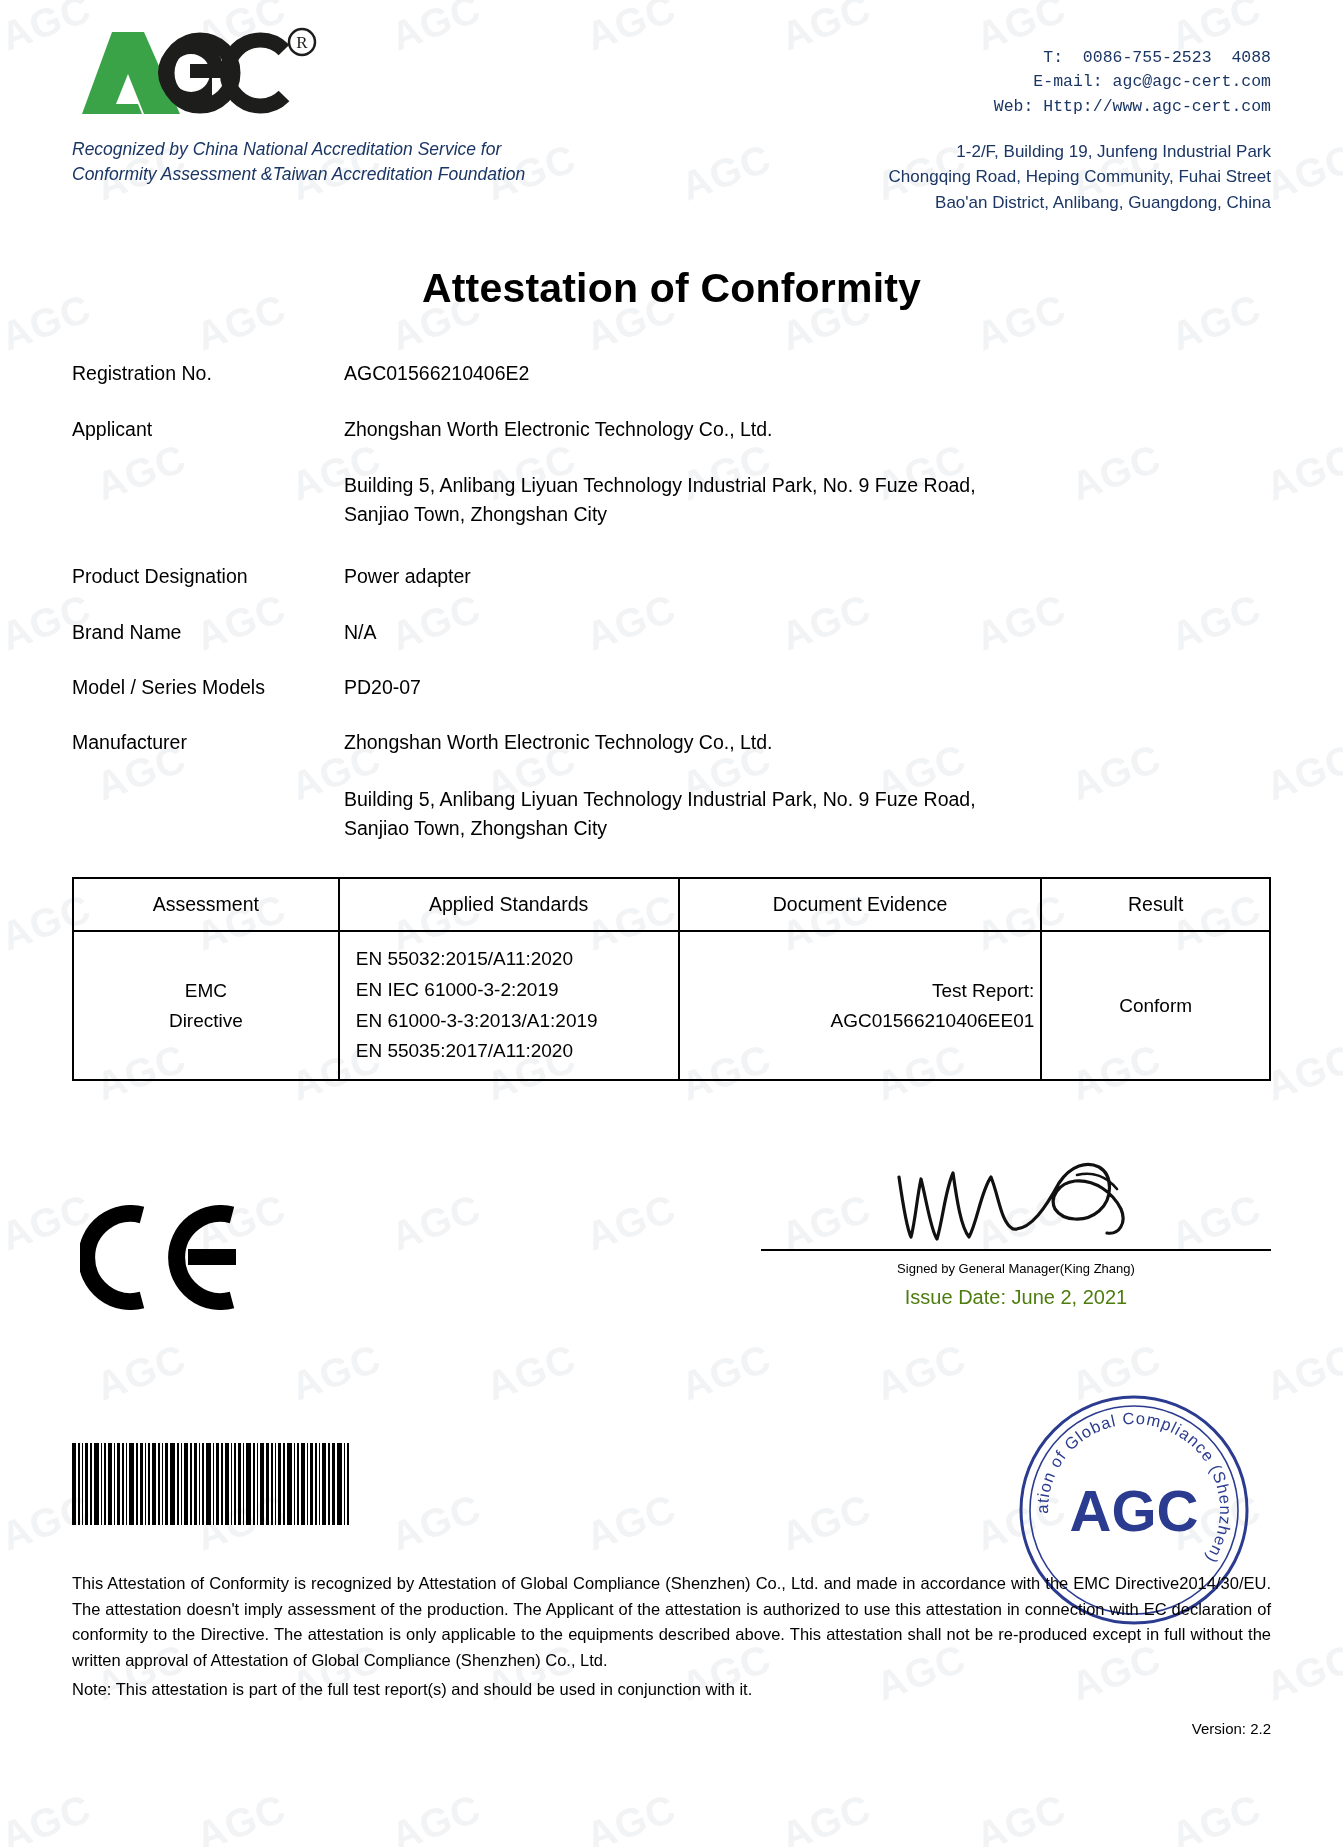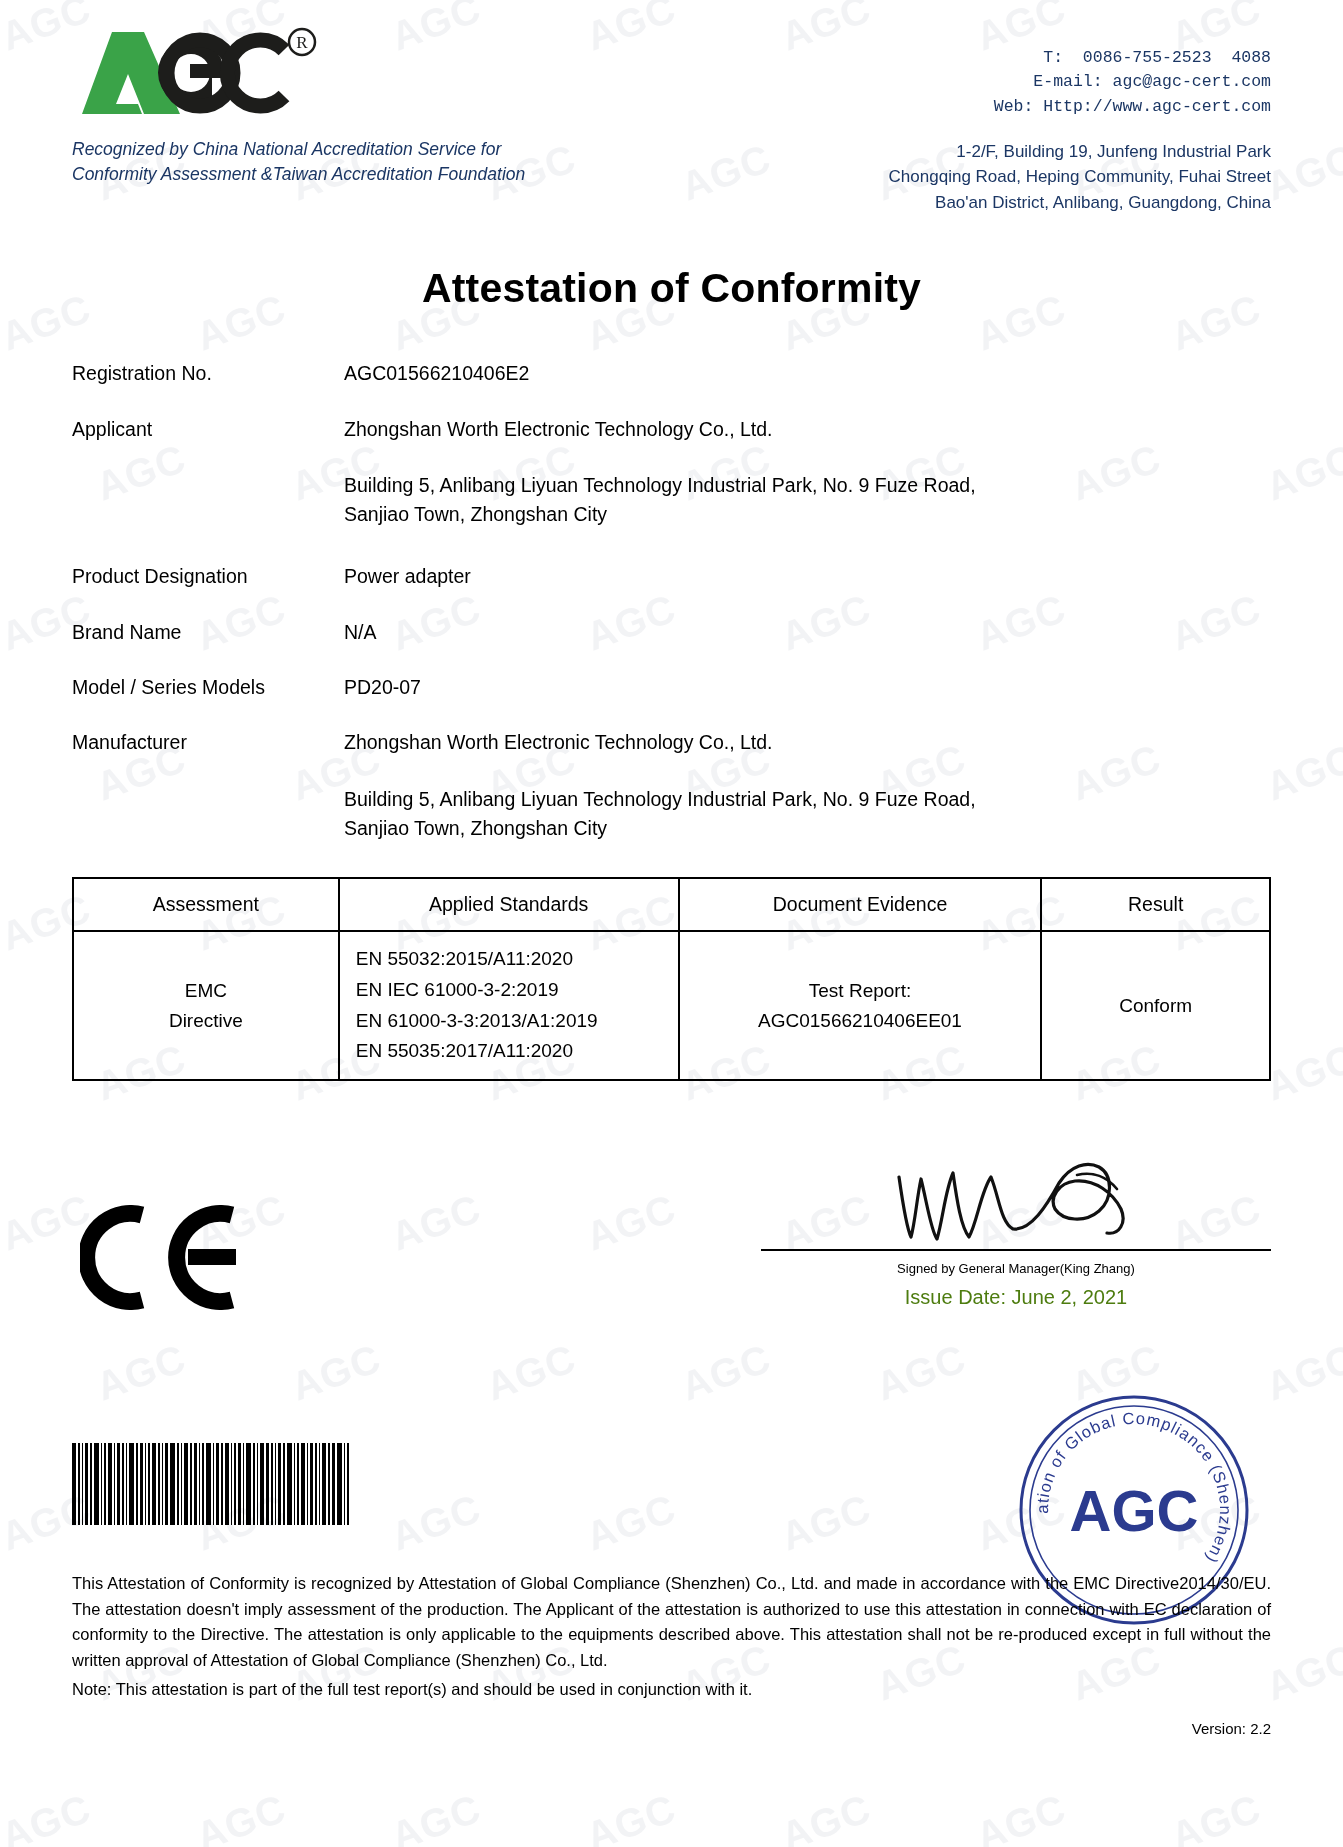--- a/index.html
+++ b/index.html
@@ -153,21 +153,21 @@
     line-height: 1.55;
     white-space: pre-line;
   }
   .cell-std {
     text-align: left;
     padding: 12px 10px 12px 16px;
     line-height: 1.62;
   }
   .cell-std div { white-space: nowrap; }
   .cell-doc {
-    text-align: center;
+    text-align: right;
     padding: 10px 6px;
     line-height: 1.55;
     white-space: pre-line;
   }
   .cell-res {
     text-align: center;
     padding: 10px 6px;
   }
 
   

